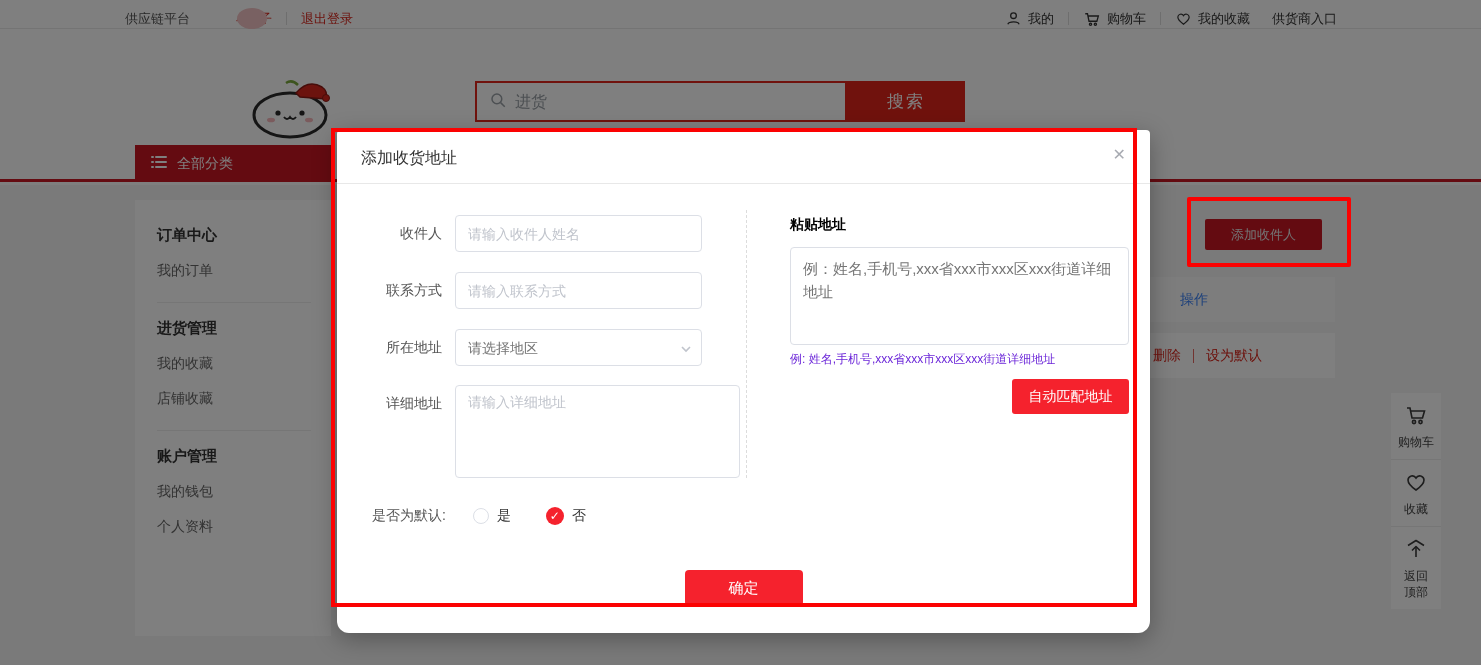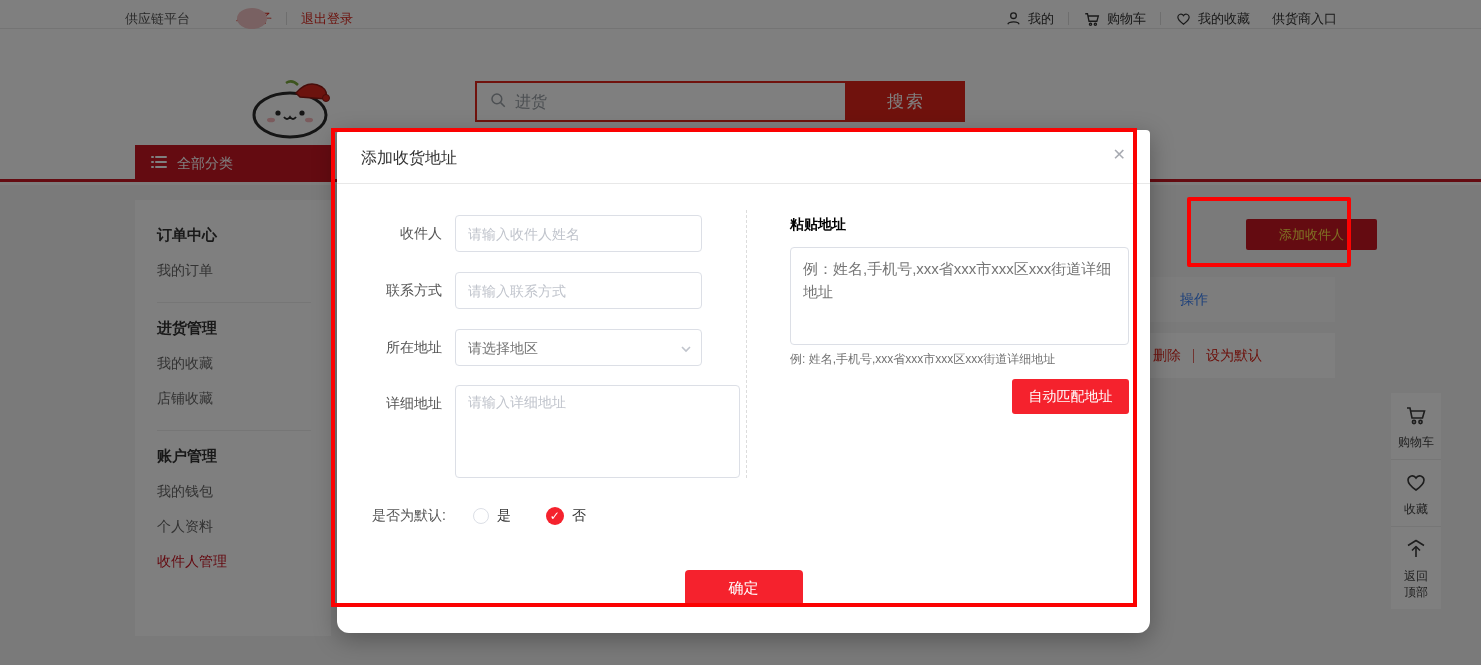--- a/index.html
+++ b/index.html
@@ -50,22 +50,22 @@
 
   
   .main { position:absolute; left:0; top:185px; right:0; bottom:0; background:#f5f5f5; }
   .side-card { position:absolute; left:135px; top:15px; width:196px; height:436px; background:#fff; padding:26px 0 0 22px; }
   .side-title { font-size:15px; font-weight:bold; color:#333; margin-bottom:8px; }
   .side-item { font-size:14px; color:#666; line-height:35px; cursor:pointer; }
   .side-item.active { color:#c81623; }
   .side-div { border-top:1px solid #ececec; margin:14px 20px 16px 0; }
 
   .add-recipient-btn {
-    position:absolute; left:1205px; top:34px; width:131px; height:31px; background:#c81623;
-    color:#fde047; border:none; font-size:13px; border-radius:2px; cursor:pointer; font-family:inherit;margin-left:41px;
+    position:absolute; left:1205px; top:34px; width:117px; height:31px; background:#c81623;
+    color:#e5e5e5; border:none; font-size:13px; border-radius:2px; cursor:pointer; font-family:inherit;
   }
   .actions-bar { position:absolute; left:1085px; top:92px; width:250px; height:45px; background:#fafafa; line-height:45px; padding-left:95px; font-size:14px; color:#3b82f6; }
   .row-bar { position:absolute; left:1085px; top:148px; width:250px; height:45px; background:#fff; display:flex; align-items:center; padding-left:68px; font-size:14px; }
   .row-bar a { color:#d9261c; text-decoration:none; cursor:pointer; }
   .row-sep { width:1px; height:14px; background:#d9261c; opacity:.7; margin:0 12px; }
 
   
   .floatbar { position:absolute; left:1391px; top:208px; width:50px; background:#fff; }
   .float-cell { padding:10px 2px 9px; text-align:center; border-bottom:1px solid #ededed; cursor:pointer; }
   .float-cell:last-child { border-bottom:none; }
@@ -89,21 +89,21 @@
   .m-input::placeholder, .m-textarea::placeholder { color:#c0c4cc; }
   .m-select-wrap { position:absolute; left:118px; width:247px; height:37px; }
   .m-select-wrap input { width:100%; height:100%; border:1px solid #dcdfe6; border-radius:4px; padding:0 30px 0 12px; font-size:14px; outline:none; font-family:inherit; background:#fff; cursor:pointer; }
   .m-select-wrap .chev { position:absolute; right:10px; top:12px; pointer-events:none; }
   .m-textarea { position:absolute; left:118px; width:285px; border:1px solid #dcdfe6; border-radius:4px; padding:8px 12px; font-size:14px; color:#333; outline:none; resize:none; font-family:inherit; background:#fff; }
 
   .v-divider { position:absolute; left:409px; top:80px; height:268px; border-left:1px dashed #dcdcdc; }
 
   .paste-label { position:absolute; left:453px; top:86px; font-size:14px; color:#000000; font-weight:600; }
   .paste-textarea { position:absolute; left:453px; top:117px; width:339px; height:98px; border:1px solid #dcdfe6; border-radius:4px; padding:10px 12px; font-size:15px; outline:none; resize:none; font-family:inherit; color:#333; line-height:1.5; }
-  .paste-hint { position:absolute; left:453px; top:221px; font-size:12px; color:#737373; }
+  .paste-hint { position:absolute; left:453px; top:221px; font-size:12px; color:#6d28d9; }
   .auto-btn { position:absolute; left:675px; top:249px; width:117px; height:35px; background:#f5222d; color:#fff; border:none; border-radius:3px; font-size:14px; cursor:pointer; font-family:inherit; }
 
   .radio-row { position:absolute; left:35px; top:377px; display:flex; align-items:center; font-size:14px; color:#555; }
   .radio { display:inline-flex; align-items:center; gap:8px; cursor:pointer; }
   .radio-circle { width:16px; height:16px; border:1px solid #dcdfe6; border-radius:50%; background:#fff; }
   .radio-checked { width:18px; height:18px; border-radius:50%; background:#f5222d; color:#fff; font-size:12px; display:flex; align-items:center; justify-content:center; line-height:1; }
   .radio-lbl { color:#333; }
 
   .modal-footer { position:absolute; left:0; top:440px; width:100%; display:flex; justify-content:center; gap:13px; }
   .btn-confirm { width:118px; height:36px; background:#f5222d; color:#fff; border:none; border-radius:4px; font-size:15px; cursor:pointer; font-family:inherit; }
@@ -211,21 +211,20 @@
       <div class="side-title">订单中心</div>
       <div class="side-item">我的订单</div>
       <div class="side-div"></div>
       <div class="side-title">进货管理</div>
       <div class="side-item">我的收藏</div>
       <div class="side-item">店铺收藏</div>
       <div class="side-div"></div>
       <div class="side-title">账户管理</div>
       <div class="side-item">我的钱包</div>
       <div class="side-item">个人资料</div>
-      <div class="side-item active">收件人管理</div>
     </div>
 
     <button class="add-recipient-btn">添加收件人</button>
     <div class="actions-bar">操作</div>
     <div class="row-bar">
       <a>删除</a>
       <span class="row-sep"></span>
       <a>设为默认</a>
     </div>
 

